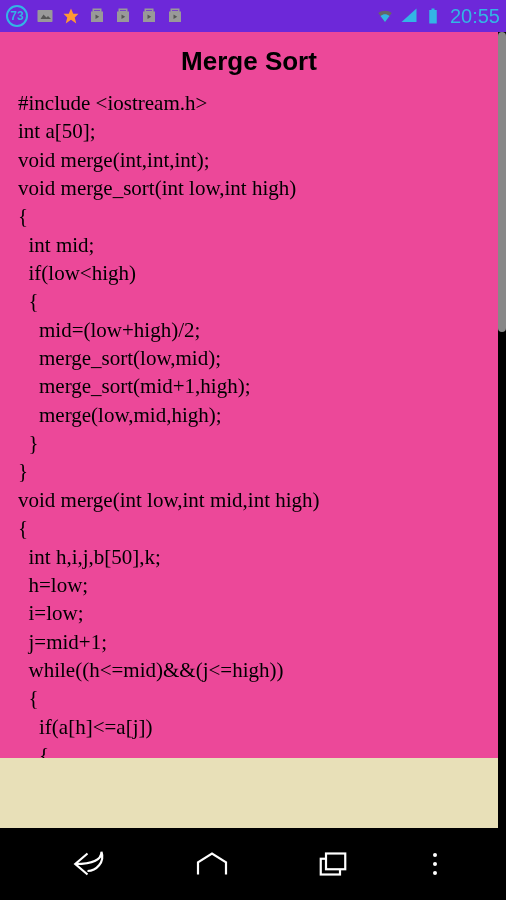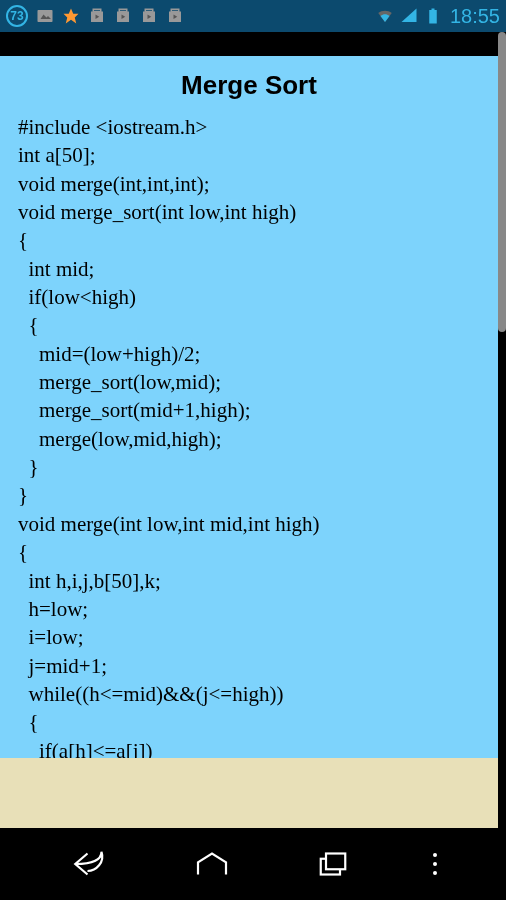--- a/index.html
+++ b/index.html
@@ -6,21 +6,21 @@
     body {
       width: 506px;
       height: 900px;
       font-family: Arial, sans-serif;
       background: #000;
       overflow: hidden;
       position: relative;
     }
     .status-bar {
       height: 32px;
-      background: #0c4a6e;
+      background: #6d28d9;
       display: flex;
       justify-content: space-between;
       align-items: center;
       padding: 0 6px;
       color: #999;
     }
     .status-left {
       display: flex;
       align-items: center;
       gap: 8px;
@@ -53,23 +53,22 @@
       font-size: 20px;
       color: #33b5e5;
       margin-left: 2px;
     }
     .content-area {
       position: absolute;
       top: 32px;
       left: 0;
       right: 8px;
       bottom: 72px;
-      background: #7dd3fc;
+      background: #ec4899;
       overflow: hidden;
-      margin-top: 24px;
     }
     .scrollbar {
       position: absolute;
       top: 32px;
       right: 0;
       width: 8px;
       height: 300px;
       background: #888;
       border-radius: 4px;
     }
@@ -169,21 +168,21 @@
         <path d="M12,20 L3,8 C8,4 16,4 21,8 Z" fill="#666"></path>
         <path d="M12,20 L6,12 C10,9 14,9 18,12 Z" fill="#33b5e5"></path>
       </svg>
     <svg class="status-icon signal-icon" viewBox="0 0 24 24">
         <polygon points="2,20 22,20 22,2"></polygon>
       </svg>
     <svg class="status-icon battery-icon" viewBox="0 0 24 24">
         <rect x="7" y="4" width="10" height="18"></rect>
         <rect x="10" y="2" width="4" height="2"></rect>
       </svg>
-    <span class="clock">18:55</span>
+    <span class="clock">20:55</span>
   </div>
 </div>
 
 <div class="content-area">
   <h1 class="page-title">Merge Sort</h1>
   <div class="code-block">#include &lt;iostream.h&gt;
 int a[50];
 void merge(int,int,int);
 void merge_sort(int low,int high)
 {

